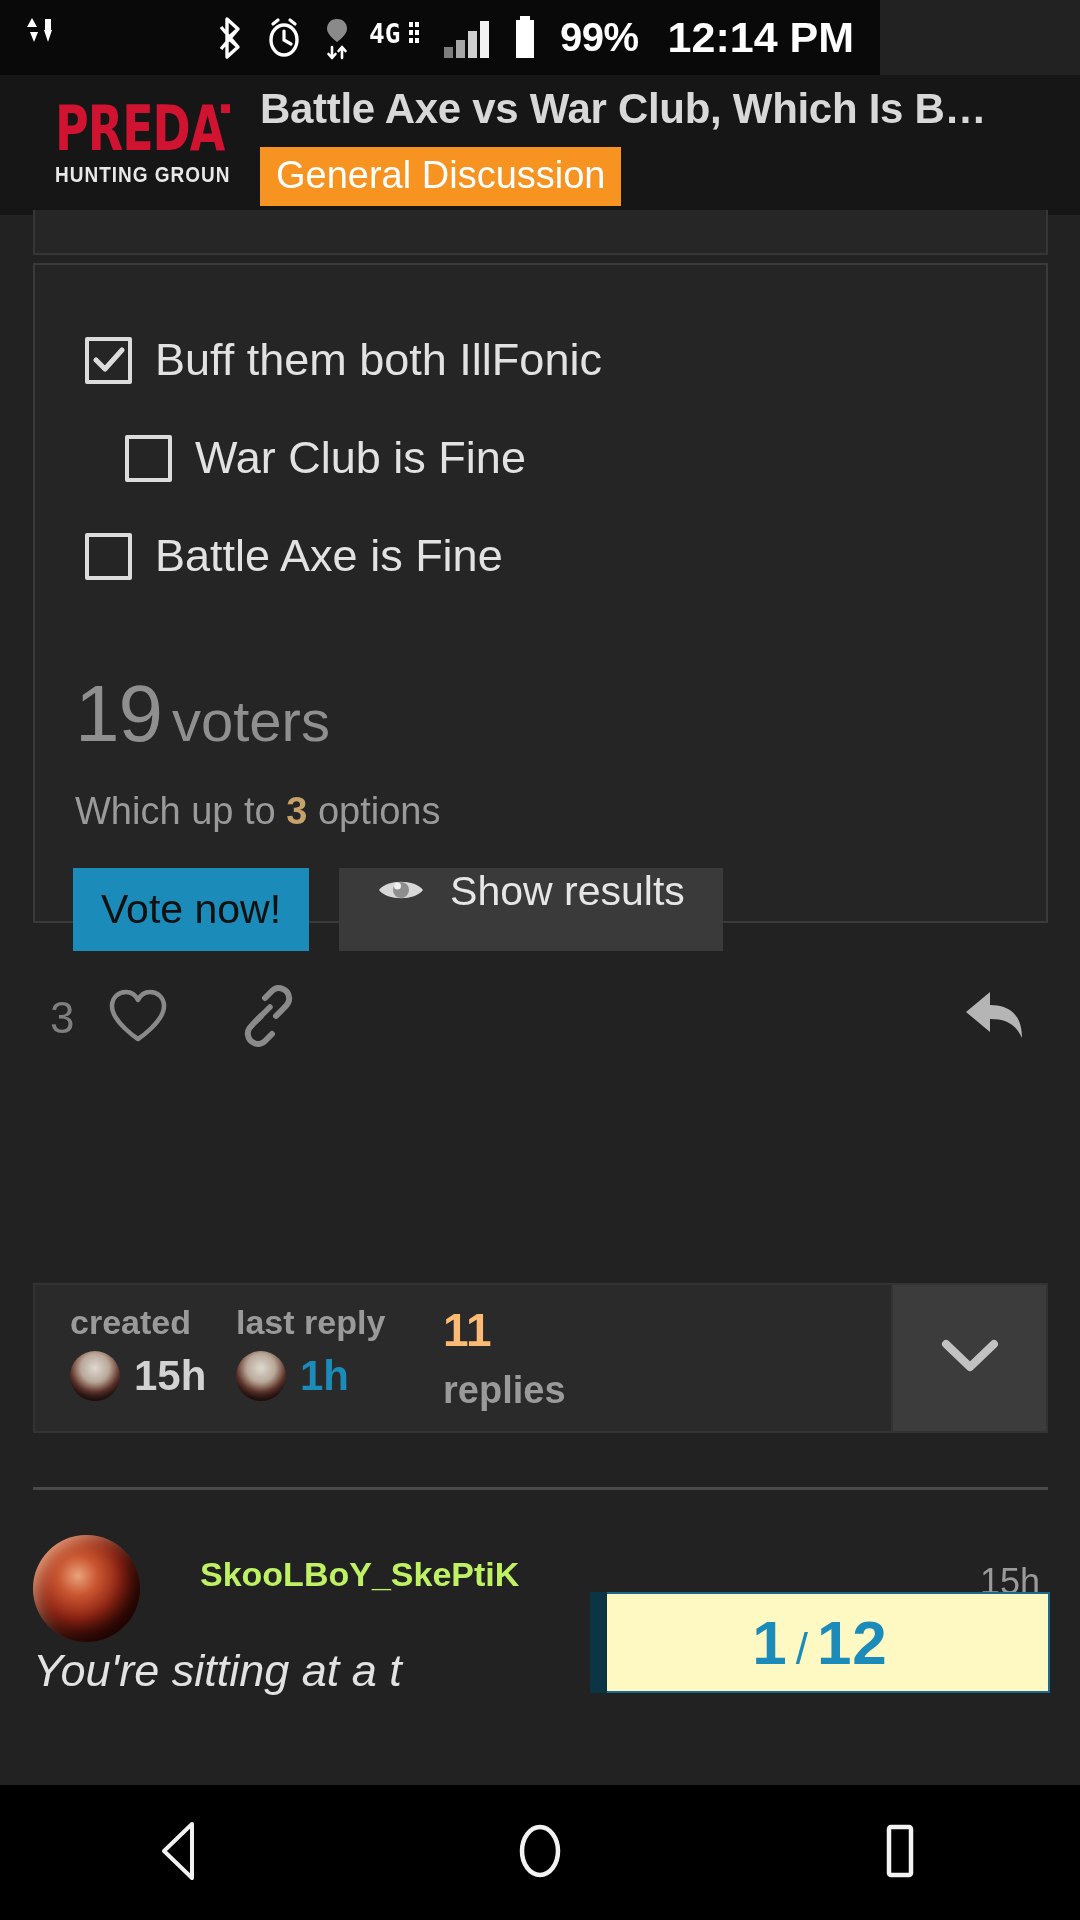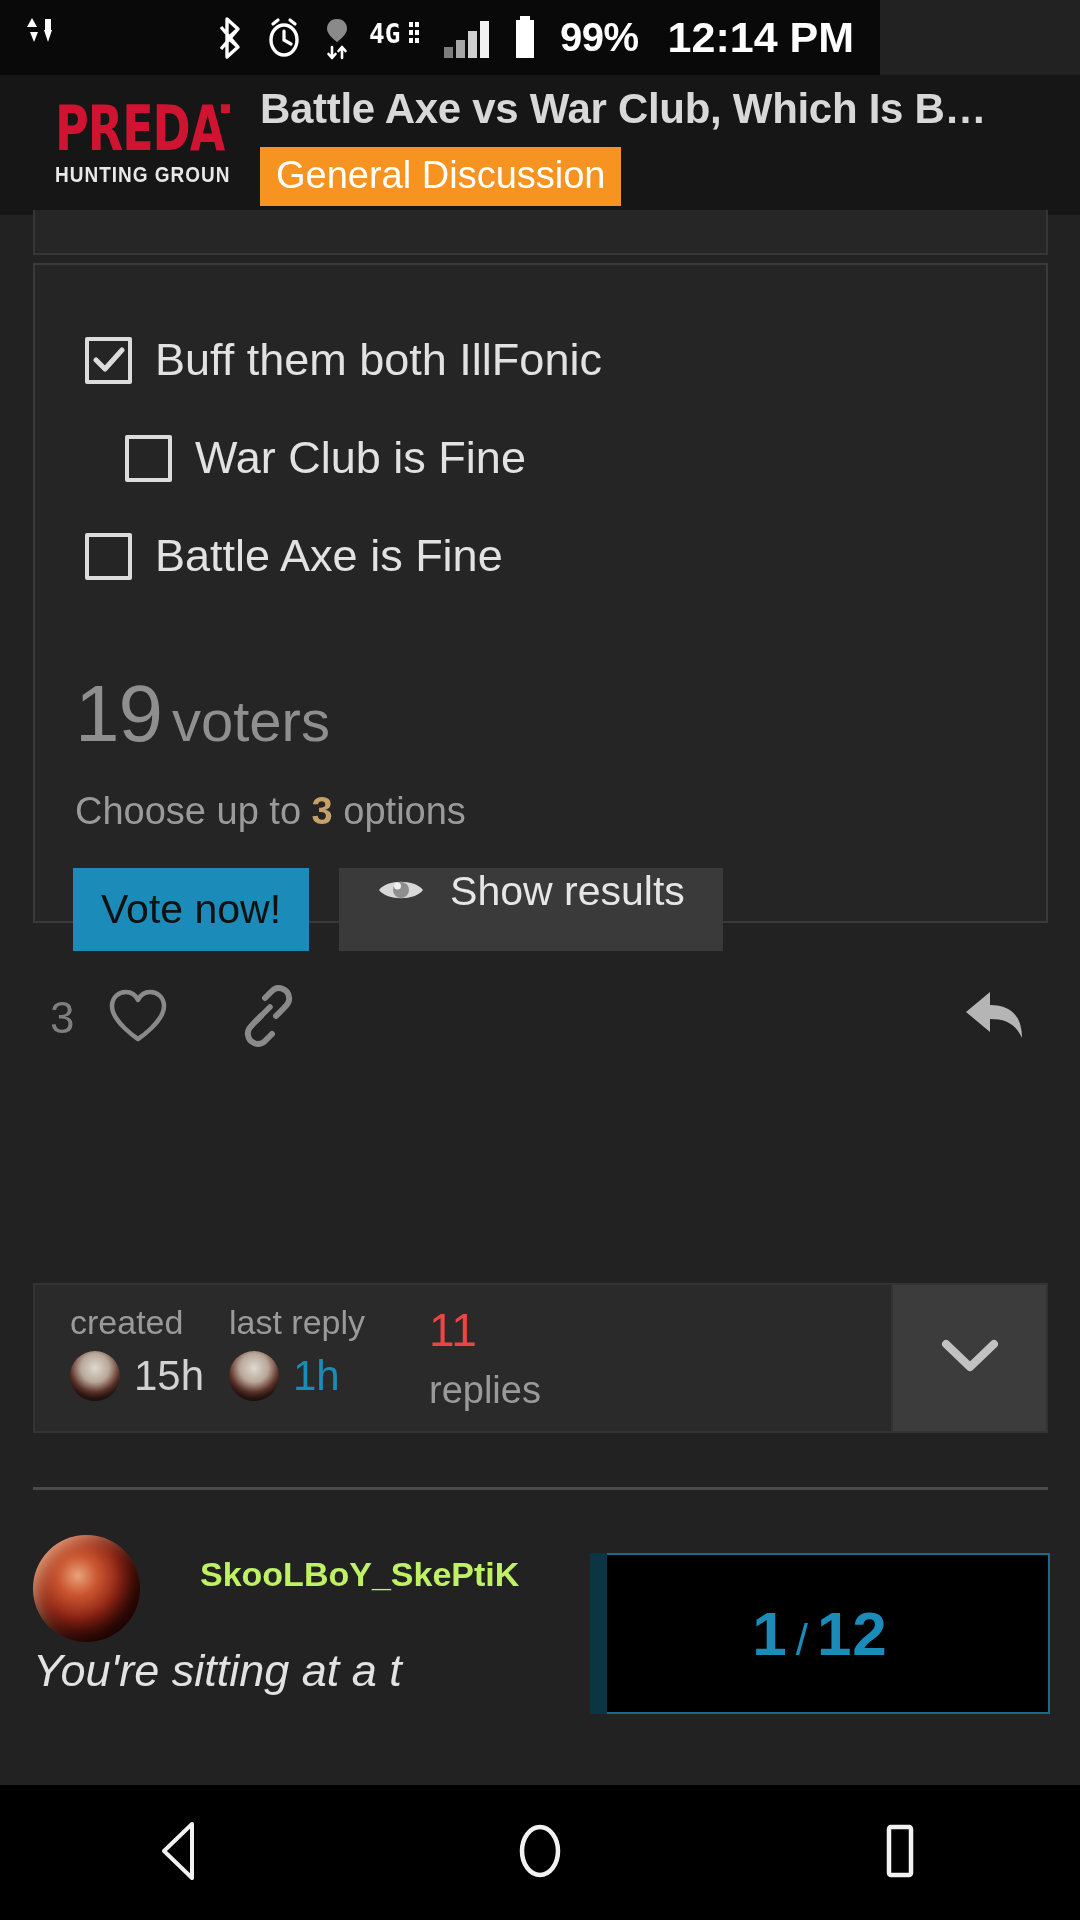--- a/index.html
+++ b/index.html
@@ -110,35 +110,35 @@
   .act-count { font-size:44px; color:#7f7f7f; margin-left:50px; }
   .act-heart { margin-left:33px; }
   .act-link { margin-left:63px; }
   .act-reply { position:absolute; right:48px; top:50%; transform:translateY(-50%); }
 
   
   .stats {
     position:absolute; top:1068px; left:33px; width:1015px; height:150px;
     border:2px solid #333333; background:#2a2a2a; display:flex;
   }
-  .stats-inner { flex:1; display:flex; padding:18px 0 0 35px; gap:9px; }
+  .stats-inner { flex:1; display:flex; padding:18px 0 0 35px; gap:16px;font-weight:bold; }
   .stat-col { display:flex; flex-direction:column; }
   .stat-col.created { width:150px; }
   .stat-col.lastreply { width:185px; }
   .stat-label { font-size:34px; color:#9a9a9a; white-space:nowrap; }
   .stat-row { display:flex; align-items:center; margin-top:9px; }
   .avatar-sm {
     width:50px; height:50px; border-radius:50%; flex:0 0 auto;
     background:radial-gradient(circle at 50% 34%, #ded9d2 0%, #b9a899 34%, #6d4035 58%, #241210 82%, #0a0506 100%);
     box-shadow:inset 0 -10px 12px -6px #1a0c0a;
   }
   .stat-val { font-size:42px; color:#d2d2d2; margin-left:14px; white-space:nowrap; }
   .stat-val.accent { color:#1b8bb9; }
   .stat-col.replies { margin-left:6px; }
-  .replies-num { font-size:46px; color:#ef4444; }
+  .replies-num { font-size:46px; color:#fdba74; }
   .replies-word { font-size:38px; color:#9a9a9a; margin-top:12px; }
   .stats-expand {
     width:155px; background:#3c3c3c; border-left:2px solid #333333;
     display:flex; align-items:center; justify-content:center; cursor:pointer;
   }
 
   
   .divider { position:absolute; top:1272px; left:33px; width:1015px; height:3px; background:#4a4a4a; }
 
   
@@ -154,22 +154,22 @@
   }
   .post-time { position:absolute; top:36px; right:40px; font-size:36px; color:#9a9a9a; }
   .post-body {
     position:absolute; top:120px; left:33px; width:560px;
     font-size:45px; color:#e2e2e2; font-style:italic; white-space:nowrap;
     overflow:hidden;
   }
 
   
   .progress {
-    position:absolute; top:1338px; right:30px; width:460px; height:161px;
-    background:#000000; border:2px solid #1b6a8e;
+    position:absolute; top:1377px; right:30px; width:460px; height:101px;
+    background:#fef9c3; border:2px solid #1b6a8e;
     display:flex; align-items:center; justify-content:center;
   }
   .progress::before {
     content:""; position:absolute; left:-2px; top:-2px; bottom:-2px; width:17px;
     background:#0b3445;
   }
   .progress-text { font-size:62px; font-weight:bold; color:#1b8bb9; letter-spacing:1px; }
   .progress-text .sep { font-size:44px; font-weight:normal; padding:0 8px; }
 
   
@@ -280,21 +280,21 @@
         <span class="chk"></span>
         <span class="poll-opt-label">Battle Axe is Fine</span>
       </div>
 
       <div class="voters">
         <span class="voters-num">19</span>
         <span class="voters-word">voters</span>
       </div>
 
       <div class="choose">
-        <span>Choose up to </span><b>3</b><span> options</span>
+        <span>Which up to </span><b>3</b><span> options</span>
       </div>
 
       <div class="poll-btns">
         <button class="btn-vote">Vote now!</button>
         <button class="btn-show">
           <span>
             <svg width="48" height="30" viewBox="0 0 48 30">
               <path d="M2 15 C10 4 38 4 46 15 C38 26 10 26 2 15 Z" fill="#d8d8d8"></path>
               <circle cx="24" cy="15" r="8" fill="#8e8e8e"></circle>
               <circle cx="20.5" cy="11" r="3.5" fill="#efefef"></circle>

